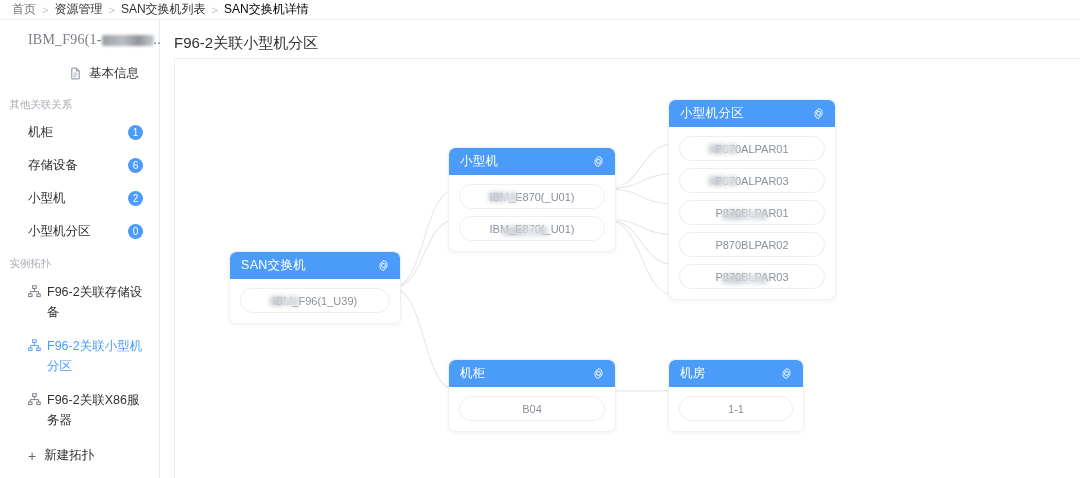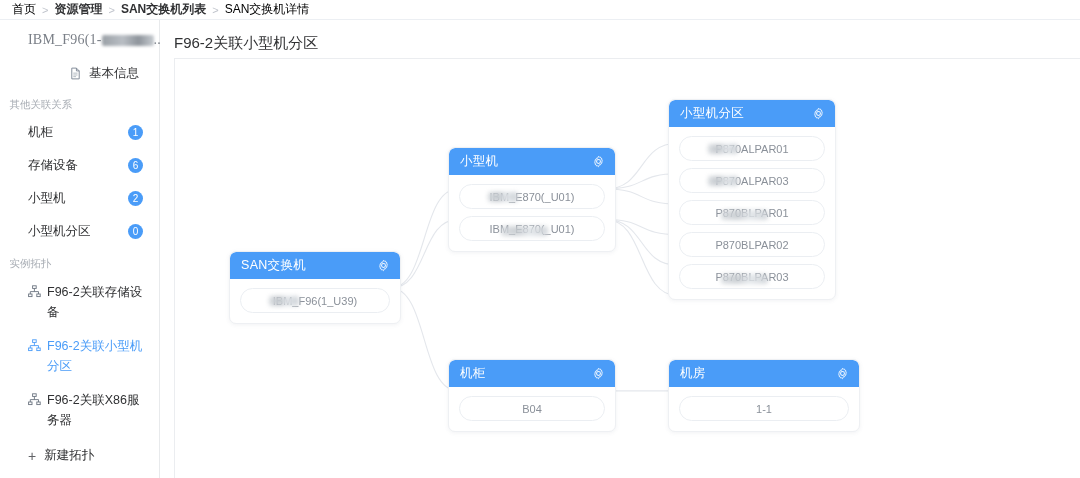--- a/index.html
+++ b/index.html
@@ -21,22 +21,22 @@
   .breadcrumb {
     height: 20px;
     display: flex;
     align-items: center;
     padding: 0 0 0 12px;
     font-size: 12px;
     background: #fff;
     border-bottom: 1px solid #eceff3;
     box-sizing: border-box;
   }
-  .bc-item { color: #000000; white-space: nowrap; }
-  .bc-item.strong { font-weight: bold; color: #303133; }
+  .bc-item { color: #737373; white-space: nowrap; }
+  .bc-item.strong { font-weight: normal; color: #303133; }
   .bc-item.muted { color: #000000; }
   .bc-sep { color: #c0c4cc; margin: 0 6px; font-size: 11px; }
 
   
   .body-wrap {
     display: flex;
     height: 458px;
     box-sizing: border-box;
   }
 
@@ -436,21 +436,21 @@
                   <path d="M7 1.4l.9.9h1.3l.4 1.2 1.1.6-.2 1.3.8 1-.8 1 .2 1.3-1.1.6-.4 1.2H7.9L7 12.6l-.9-.9H4.8l-.4-1.2-1.1-.6.2-1.3-.8-1 .8-1-.2-1.3 1.1-.6.4-1.2h1.3z" fill="none" stroke="#ffffff" stroke-width="1"></path>
                 </svg>
               </span>
             </div>
             <div class="grp-body">
               <div class="node">
                 <span class="txt">B04</span>
               </div>
             </div>
           </div>
-          <div class="grp" style="left: 493px; top: 300px; width: 192px;">
+          <div class="grp" style="left: 493px; top: 300px; width: 136px;">
             <div class="grp-head">
               <span class="t">机房</span>
               <span class="gear">
                 <svg viewBox="0 0 14 14" width="13" height="13" aria-hidden="true">
                   <circle cx="7" cy="7" r="2.1" fill="none" stroke="#ffffff" stroke-width="1.1"></circle>
                   <path d="M7 1.4l.9.9h1.3l.4 1.2 1.1.6-.2 1.3.8 1-.8 1 .2 1.3-1.1.6-.4 1.2H7.9L7 12.6l-.9-.9H4.8l-.4-1.2-1.1-.6.2-1.3-.8-1 .8-1-.2-1.3 1.1-.6.4-1.2h1.3z" fill="none" stroke="#ffffff" stroke-width="1"></path>
                 </svg>
               </span>
             </div>
             <div class="grp-body">

